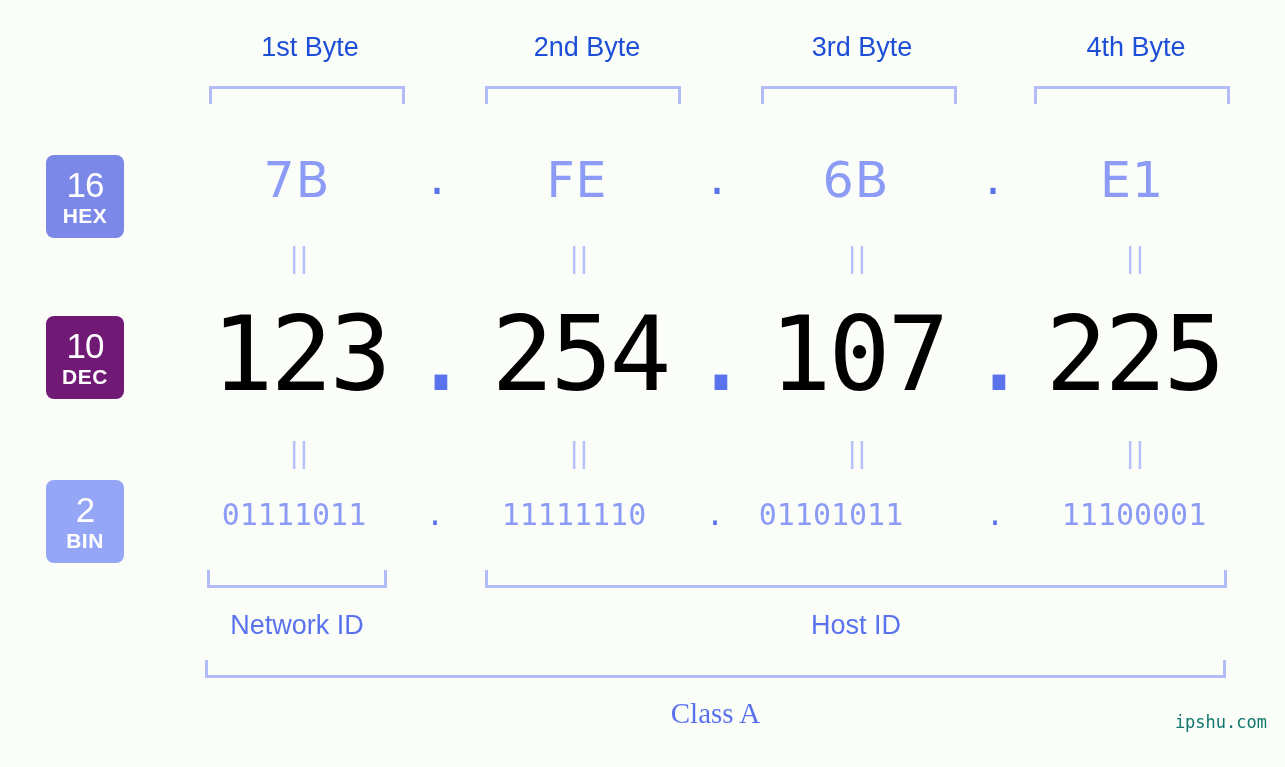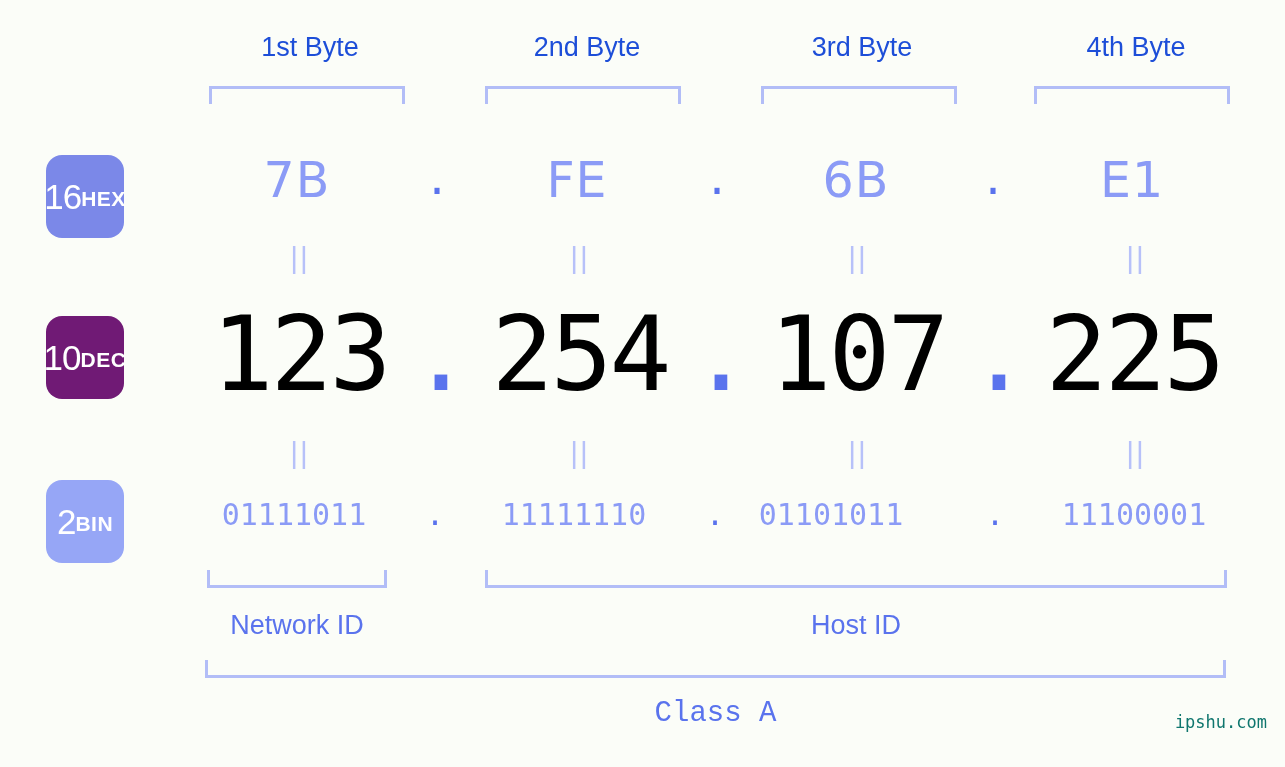--- a/index.html
+++ b/index.html
@@ -41,22 +41,23 @@
     border-right: 3px solid #b2bdf7;
     box-sizing: border-box;
   }
 
   
   .badge {
     position: absolute;
     left: 46px;
     width: 78px;
     height: 83px;
-    border-radius: 16px;
+    border-radius: 8px;
     display: flex;
+    flex-direction: column;
     align-items: center;
     justify-content: center;
     color: #ffffff;
     line-height: 1;
   }
   .badge .base {
     font-size: 35px;
     font-weight: 400;
     letter-spacing: -1px;
   }
@@ -184,21 +185,21 @@
     box-sizing: border-box;
   }
   #class-label {
     position: absolute;
     left: 205px;
     top: 697px;
     width: 1021px;
     text-align: center;
     font-size: 29px;
     color: #5a73ed;
-    font-family: Liberation Mono, monospace;
+    font-family: Liberation Serif, serif;
   }
 
   
   #watermark {
     position: absolute;
     right: 18px;
     top: 712px;
     font-size: 17px;
     color: #0f766e;
     font-family: "DejaVu Sans Mono", monospace;

